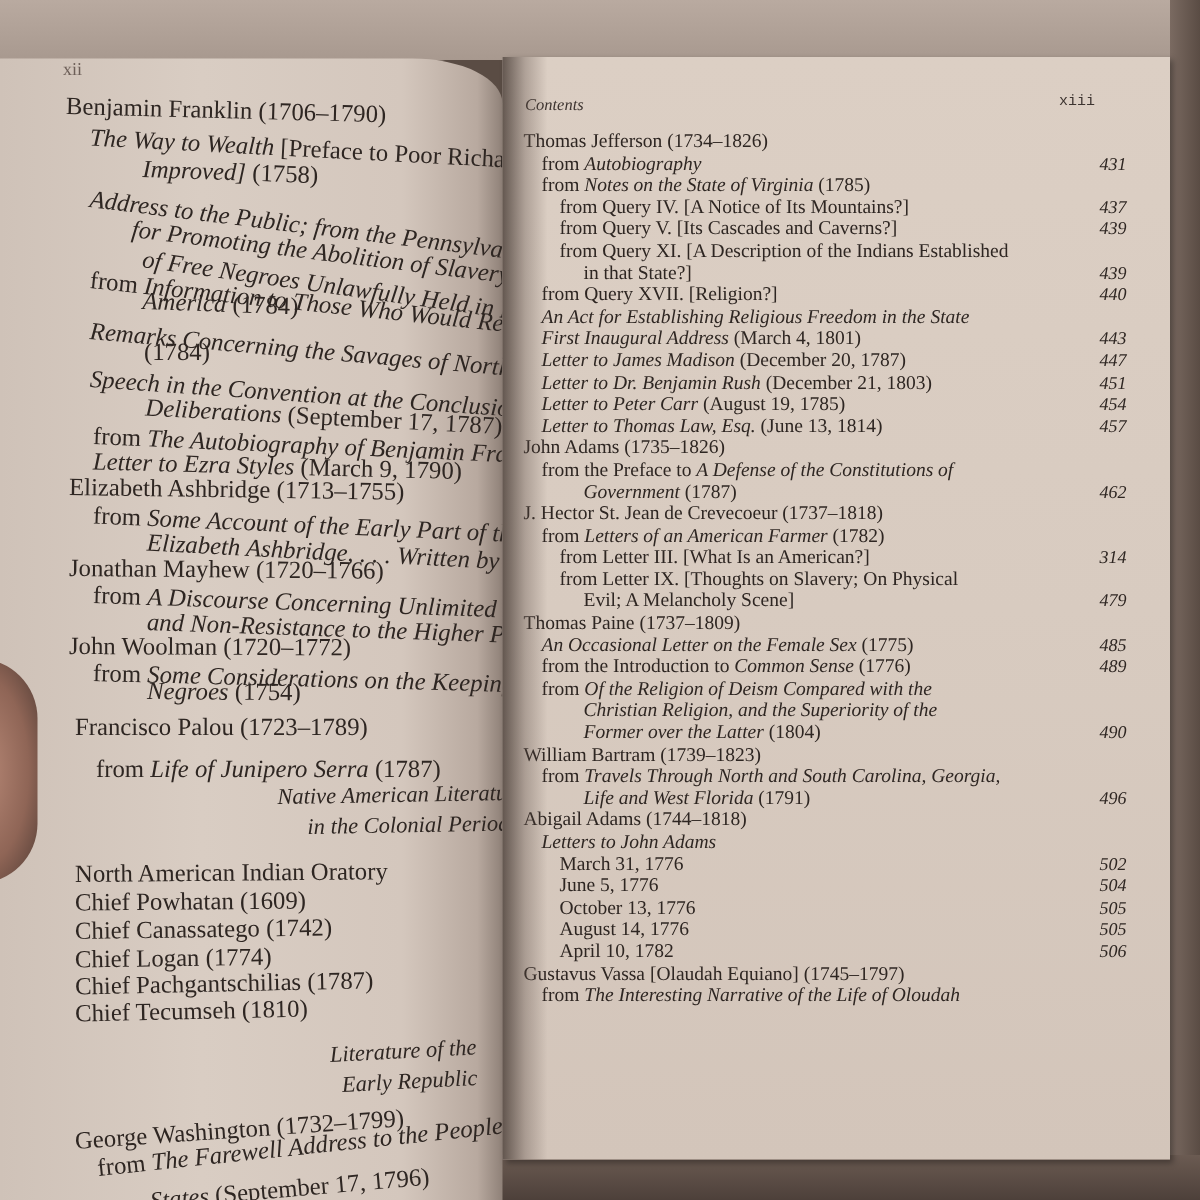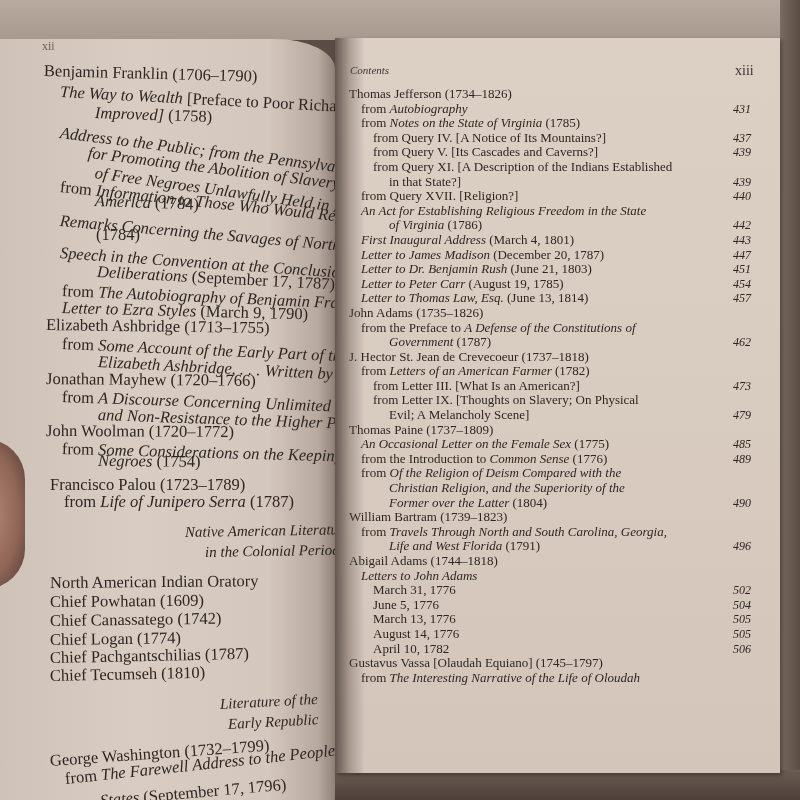--- a/index.html
+++ b/index.html
@@ -53,21 +53,21 @@
     }
     .gutter-shadow {
       position: absolute; left: 0; top: 0; width: 30px; height: 735px;
       background: linear-gradient(90deg, rgba(60,48,42,0.75) 0%, rgba(90,75,68,0.35) 50%, rgba(0,0,0,0) 100%);
       pointer-events: none;
     }
     .running-head {
       position: absolute; left: 15px; top: 26px; font-style: italic; font-size: 11px; color: #3d3430;
     }
     .right-folio {
-      position: absolute; left: 400px; top: 25px; font-size: 14px; color: #3d3430;
+      position: absolute; left: 371px; top: 25px; font-size: 10px; color: #3d3430; font-family: Liberation Mono, monospace;
     }
     .toc {
       position: absolute; left: 14px; top: 49px; width: 402px;
     }
     .toc-row {
       position: relative; height: 14.6px; font-size: 13px; line-height: 14.6px; white-space: nowrap;
     }
     .toc-row .txt { position: absolute; }
     .toc-row .pg {
       position: absolute; right: 0; font-style: italic; font-size: 12px;
@@ -104,21 +104,21 @@
       <div class="left-line" style="left: 46px; top: 276px; transform: rotate(0.8deg);"><span>Elizabeth Ashbridge (1713–1755)</span></div>
       <div class="left-line" style="left: 62px; top: 295px; transform: rotate(2.5deg);"><span>from </span><span class="it">Some Account of the Early Part of the Life of</span></div>
       <div class="left-line" style="left: 98px; top: 313px; transform: rotate(3deg);"><span class="it">Elizabeth Ashbridge, . . . Written by Herself (1807)</span></div>
       <div class="left-line" style="left: 46px; top: 330px; transform: rotate(0.5deg);"><span>Jonathan Mayhew (1720–1766)</span></div>
       <div class="left-line" style="left: 62px; top: 348px; transform: rotate(2deg);"><span>from </span><span class="it">A Discourse Concerning Unlimited Submission</span></div>
       <div class="left-line" style="left: 98px; top: 366px; transform: rotate(2deg);"><span class="it">and Non-Resistance to the Higher Powers</span></div>
       <div class="left-line" style="left: 46px; top: 382px; transform: rotate(0.3deg);"><span>John Woolman (1720–1772)</span></div>
       <div class="left-line" style="left: 62px; top: 400px; transform: rotate(1.5deg);"><span>from </span><span class="it">Some Considerations on the Keeping of</span></div>
       <div class="left-line" style="left: 98px; top: 412px; transform: rotate(0.5deg);"><span class="it">Negroes</span><span> (1754)</span></div>
       <div class="left-line" style="left: 50px; top: 436px; transform: rotate(0deg);"><span>Francisco Palou (1723–1789)</span></div>
-      <div class="left-line" style="left: 64px; top: 453px; transform: rotate(0deg);"><span>from </span><span class="it">Life of Junipero Serra</span><span> (1787)</span></div>
+      <div class="left-line" style="left: 64px; top: 464px; transform: rotate(0deg);"><span>from </span><span class="it">Life of Junipero Serra</span><span> (1787)</span></div>
       <div class="left-line" style="left: 185px; top: 483px; font-size: 15px; transform: rotate(-1deg);"><span class="it">Native American Literature</span></div>
       <div class="left-line" style="left: 205px; top: 503px; font-size: 15px; transform: rotate(-1deg);"><span class="it">in the Colonial Period</span></div>
       <div class="left-line" style="left: 50px; top: 534px; transform: rotate(-0.5deg);"><span>North American Indian Oratory</span></div>
       <div class="left-line" style="left: 50px; top: 553px; transform: rotate(-0.5deg);"><span>Chief Powhatan (1609)</span></div>
       <div class="left-line" style="left: 50px; top: 572px; transform: rotate(-0.8deg);"><span>Chief Canassatego (1742)</span></div>
       <div class="left-line" style="left: 50px; top: 591px; transform: rotate(-0.8deg);"><span>Chief Logan (1774)</span></div>
       <div class="left-line" style="left: 50px; top: 609px; transform: rotate(-1.2deg);"><span>Chief Pachgantschilias (1787)</span></div>
       <div class="left-line" style="left: 50px; top: 627px; transform: rotate(-1.2deg);"><span>Chief Tecumseh (1810)</span></div>
       <div class="left-line" style="left: 220px; top: 655px; font-size: 15px; transform: rotate(-3deg);"><span class="it">Literature of the</span></div>
       <div class="left-line" style="left: 228px; top: 675px; font-size: 15px; transform: rotate(-3deg);"><span class="it">Early Republic</span></div>
@@ -158,34 +158,30 @@
         <span class="txt"><span>in that State?]</span></span>
         <span class="pg">439</span>
       </div>
       <div class="toc-row lv1">
         <span class="txt"><span>from Query XVII. [Religion?]</span></span>
         <span class="pg">440</span>
       </div>
       <div class="toc-row lv1">
         <span class="txt"><span class="it">An Act for Establishing Religious Freedom in the State</span></span>
       </div>
-      <div class="toc-row lv3">
-        <span class="txt"><span class="it">of Virginia</span><span> (1786)</span></span>
-        <span class="pg">442</span>
-      </div>
       <div class="toc-row lv1">
         <span class="txt"><span class="it">First Inaugural Address</span><span> (March 4, 1801)</span></span>
         <span class="pg">443</span>
       </div>
       <div class="toc-row lv1">
         <span class="txt"><span class="it">Letter to James Madison</span><span> (December 20, 1787)</span></span>
         <span class="pg">447</span>
       </div>
       <div class="toc-row lv1">
-        <span class="txt"><span class="it">Letter to Dr. Benjamin Rush</span><span> (June 21, 1803)</span></span>
+        <span class="txt"><span class="it">Letter to Dr. Benjamin Rush</span><span> (December 21, 1803)</span></span>
         <span class="pg">451</span>
       </div>
       <div class="toc-row lv1">
         <span class="txt"><span class="it">Letter to Peter Carr</span><span> (August 19, 1785)</span></span>
         <span class="pg">454</span>
       </div>
       <div class="toc-row lv1">
         <span class="txt"><span class="it">Letter to Thomas Law, Esq.</span><span> (June 13, 1814)</span></span>
         <span class="pg">457</span>
       </div>
@@ -200,21 +196,21 @@
         <span class="pg">462</span>
       </div>
       <div class="toc-row lv0">
         <span class="txt"><span>J. Hector St. Jean de Crevecoeur (1737–1818)</span></span>
       </div>
       <div class="toc-row lv1">
         <span class="txt"><span>from </span><span class="it">Letters of an American Farmer</span><span> (1782)</span></span>
       </div>
       <div class="toc-row lv2">
         <span class="txt"><span>from Letter III. [What Is an American?]</span></span>
-        <span class="pg">473</span>
+        <span class="pg">314</span>
       </div>
       <div class="toc-row lv2">
         <span class="txt"><span>from Letter IX. [Thoughts on Slavery; On Physical</span></span>
       </div>
       <div class="toc-row lv3">
         <span class="txt"><span>Evil; A Melancholy Scene]</span></span>
         <span class="pg">479</span>
       </div>
       <div class="toc-row lv0">
         <span class="txt"><span>Thomas Paine (1737–1809)</span></span>
@@ -255,21 +251,21 @@
       </div>
       <div class="toc-row lv2">
         <span class="txt"><span>March 31, 1776</span></span>
         <span class="pg">502</span>
       </div>
       <div class="toc-row lv2">
         <span class="txt"><span>June 5, 1776</span></span>
         <span class="pg">504</span>
       </div>
       <div class="toc-row lv2">
-        <span class="txt"><span>March 13, 1776</span></span>
+        <span class="txt"><span>October 13, 1776</span></span>
         <span class="pg">505</span>
       </div>
       <div class="toc-row lv2">
         <span class="txt"><span>August 14, 1776</span></span>
         <span class="pg">505</span>
       </div>
       <div class="toc-row lv2">
         <span class="txt"><span>April 10, 1782</span></span>
         <span class="pg">506</span>
       </div>

